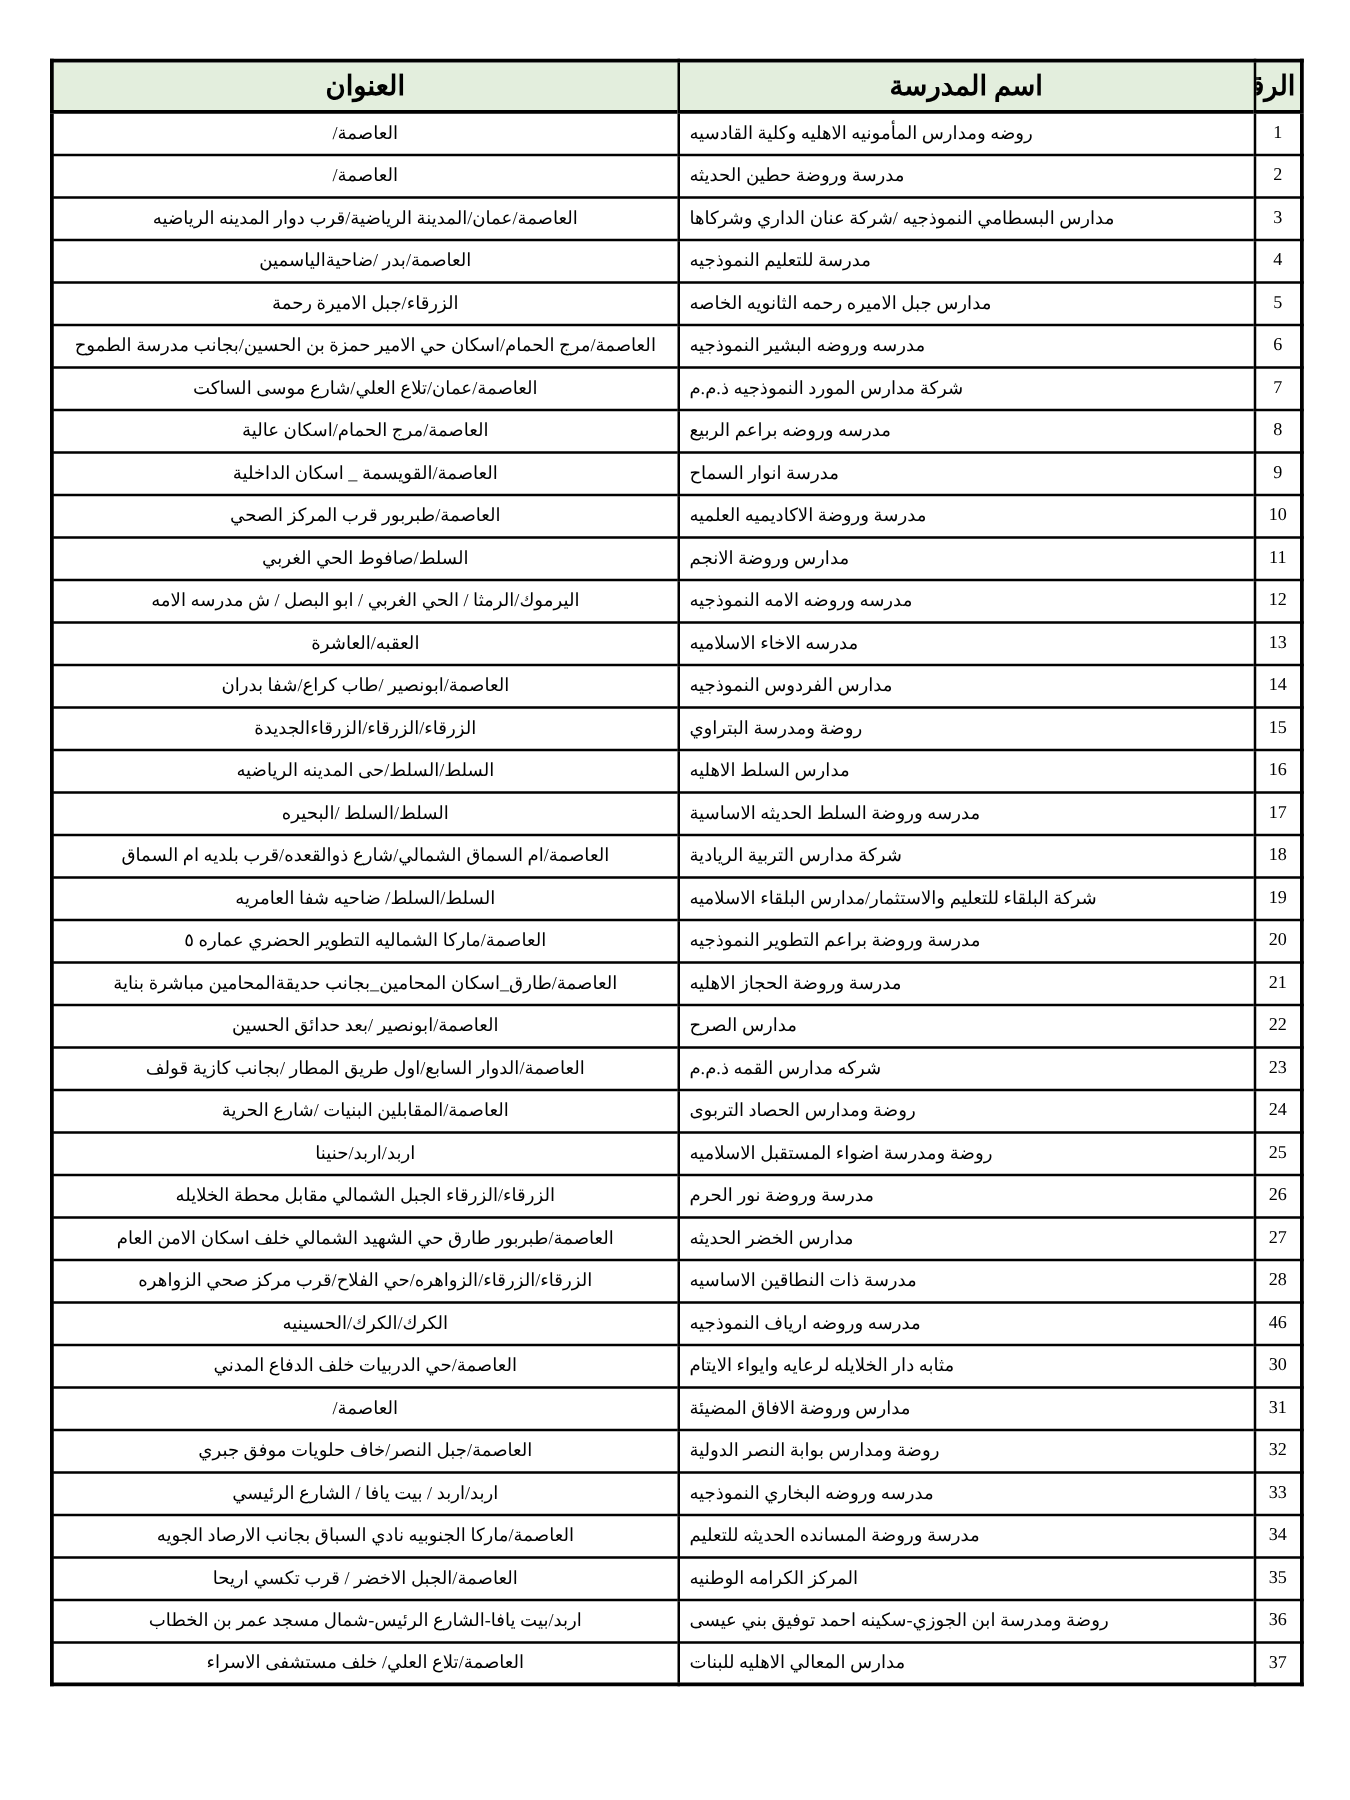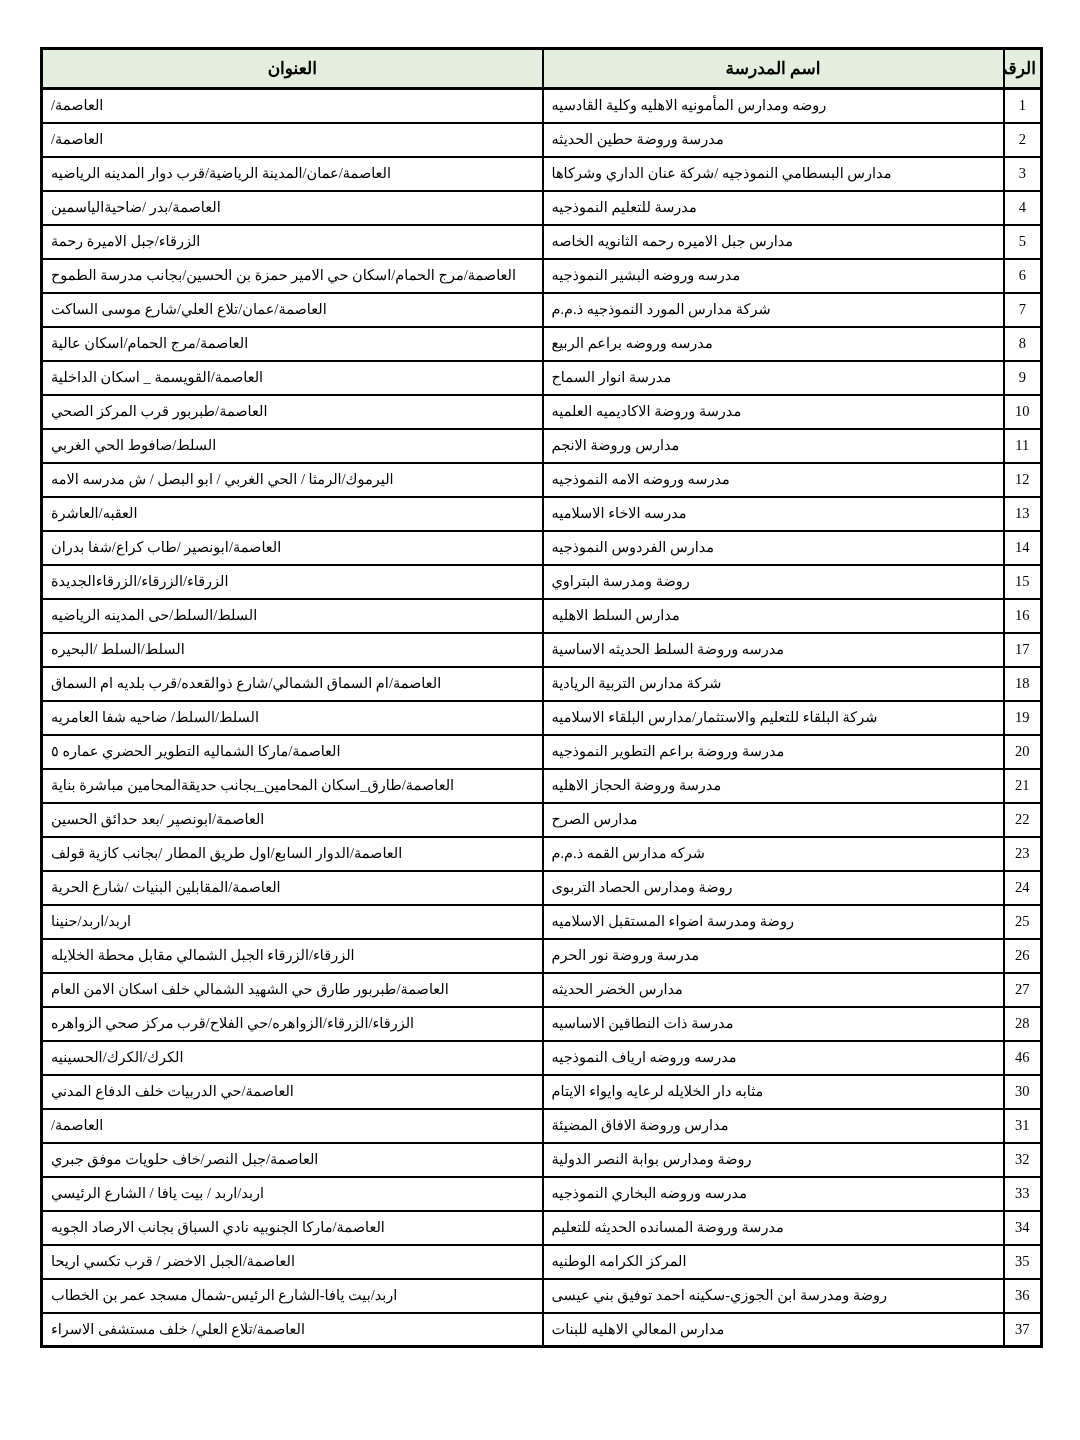--- a/index.html
+++ b/index.html
@@ -34,42 +34,42 @@
   table.schools td {
     border: 2px solid #000000;
     overflow: hidden;
     white-space: nowrap;
     box-sizing: border-box;
   }
   table.schools th {
     background: #e3eedd;
     height: 40px;
     font-weight: bold;
-    font-size: 17px;
+    font-size: 22px;
     text-align: center;
     border-bottom: 3px solid #000000;
     padding: 6px 4px;
   }
   table.schools td {
     height: 34px;
     font-size: 14.5px;
     padding: 2px 8px;
     background: #ffffff;
   }
   td.num-cell {
     text-align: center;
     font-size: 15.5px;
     padding: 2px 2px;
   }
   td.name-cell {
     text-align: left;
     padding-left: 4px;
   }
   td.addr-cell {
-    text-align: left;
+    text-align: center;
     padding-left: 4px;
     margin-top: 16px;
   }
 </style>
 </head>
 <body>
 
 <div class="page">
   <div class="table-wrap">
     <table class="schools" dir="rtl">

